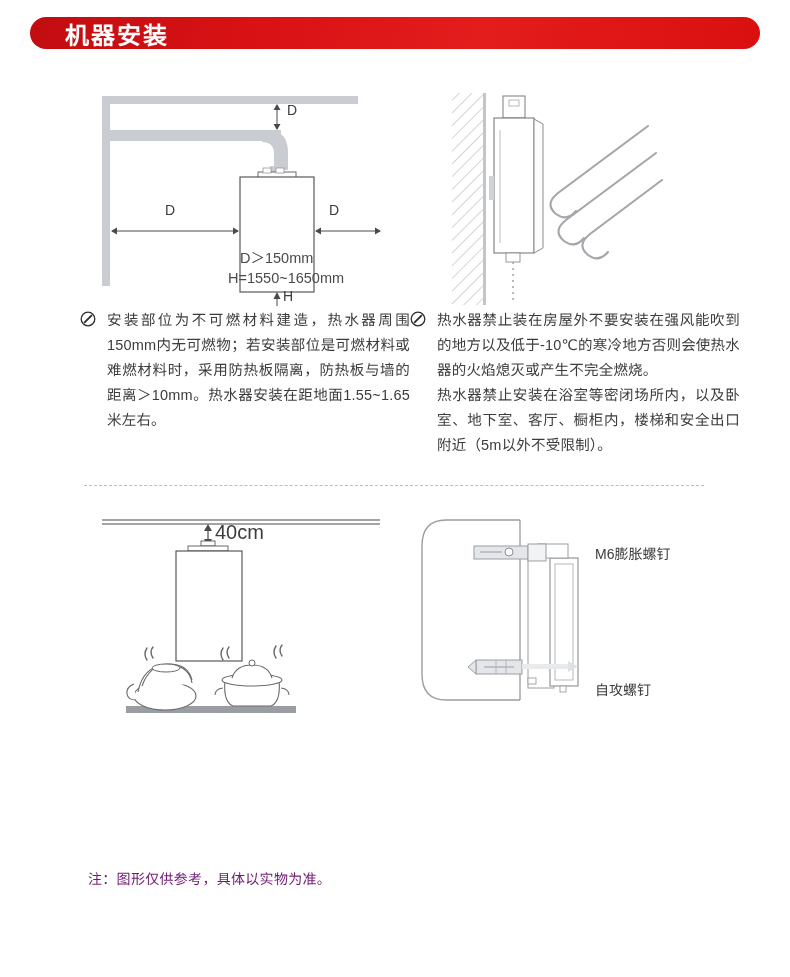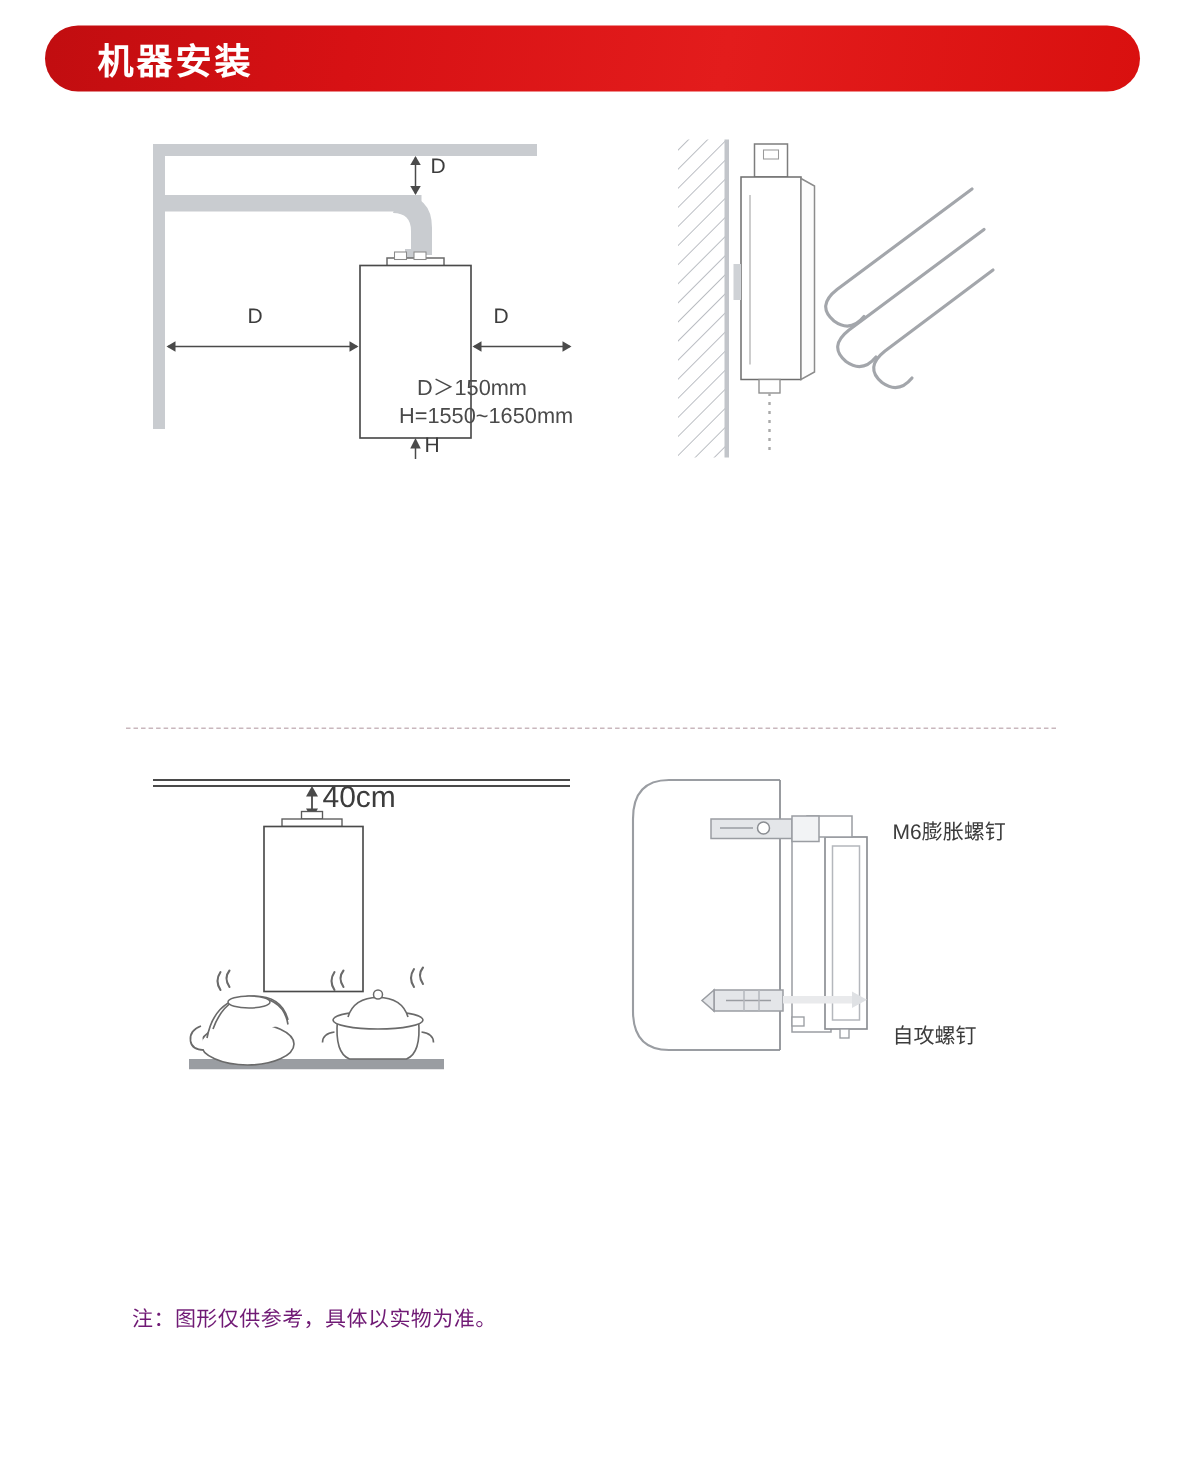--- a/index.html
+++ b/index.html
@@ -16,21 +16,21 @@
     color: #3a3a3a;
     overflow: hidden;
   }
 
   
   .header-banner {
     position: absolute;
     left: 30px;
     top: 17px;
     width: 730px;
-    height: 44px;
+    height: 32px;
     border-radius: 22px;
     background: linear-gradient(100deg, #c10d10 0%, #d71114 28%, #e31c1c 62%, #d9100f 100%);
     box-sizing: border-box;
     text-align: center;
   }
   .header-title {
     position: absolute;
     left: 35px;
     top: 50%;
     transform: translateY(-50%);
@@ -110,21 +110,20 @@
   
   .fig-label {
     position: absolute;
     font-size: 14px;
     color: #3c3c3c;
     white-space: nowrap;
   }
   .fig-label.mono-dim {
     font-size: 14.5px;
     color: #4a4a4a;
-    margin-left: 38px;
   }
 </style>
 </head>
 <body>
 
 <div class="header-banner">
   <div class="header-title">机器安装</div>
 </div>
 
 <div class="content">
@@ -167,20 +166,27 @@
         </svg>
 
         <div class="fig-label" style="left:207px; top:24px;">D</div>
         <div class="fig-label" style="left:85px; top:124px;">D</div>
         <div class="fig-label" style="left:249px; top:124px;">D</div>
         <div class="fig-label" style="left:203px; top:210px;">H</div>
         <div class="fig-label mono-dim" style="left:160px; top:168px;">D＞150mm</div>
         <div class="fig-label mono-dim" style="left:148px; top:192px;">H=1550~1650mm</div>
       </div>
 
+      <div class="caption">
+        <svg class="no-icon" viewBox="0 0 16 16">
+          <circle cx="8" cy="8" r="6.8" fill="none" stroke="#2e2e2e" stroke-width="1.3"></circle>
+          <line x1="4.1" y1="11.9" x2="11.9" y2="4.1" stroke="#2e2e2e" stroke-width="1.9"></line>
+        </svg>
+        <p>安装部位为不可燃材料建造，热水器周围150mm内无可燃物；若安装部位是可燃材料或难燃材料时，采用防热板隔离，防热板与墙的距离＞10mm。热水器安装在距地面1.55~1.65米左右。</p>
+      </div>
     </div>
 
     <div class="cell right">
       <div class="figure" style="height:230px;">
         <svg width="330" height="230" viewBox="0 0 330 230">
           <defs>
             <pattern id="wallHatch" width="9" height="9" patternTransform="rotate(45)" patternUnits="userSpaceOnUse">
               <line x1="0" y1="0" x2="0" y2="9" stroke="#b9bcc2" stroke-width="1.3"></line>
             </pattern>
           </defs>
@@ -198,20 +204,28 @@
 
           <rect x="96" y="175" width="14" height="9" fill="#ffffff" stroke="#8c8c8c" stroke-width="0.9"></rect>
           <line x1="103" y1="184" x2="103" y2="226" stroke="#a9a9a9" stroke-width="1.6" stroke-dasharray="2 4"></line>
 
           <path d="M238 48 L148 115 q-14 11 -2 21 q11 8 20 -3" fill="none" stroke="#a3a6ab" stroke-width="2.1" stroke-linecap="round"></path>
           <path d="M246 75 L156 142 q-14 11 -2 21 q11 8 20 -3" fill="none" stroke="#a3a6ab" stroke-width="2.1" stroke-linecap="round"></path>
           <path d="M252 102 L180 156 q-14 11 -2 21 q11 8 20 -3" fill="none" stroke="#a3a6ab" stroke-width="2.1" stroke-linecap="round"></path>
         </svg>
       </div>
 
+      <div class="caption">
+        <svg class="no-icon" viewBox="0 0 16 16">
+          <circle cx="8" cy="8" r="6.8" fill="none" stroke="#2e2e2e" stroke-width="1.3"></circle>
+          <line x1="4.1" y1="11.9" x2="11.9" y2="4.1" stroke="#2e2e2e" stroke-width="1.9"></line>
+        </svg>
+        <p style="white-space:pre-line;">热水器禁止装在房屋外不要安装在强风能吹到的地方以及低于-10℃的寒冷地方否则会使热水器的火焰熄灭或产生不完全燃烧。
+热水器禁止安装在浴室等密闭场所内，以及卧室、地下室、客厅、橱柜内，楼梯和安全出口附近（5m以外不受限制）。</p>
+      </div>
     </div>
   </div>
 
   <div class="divider"></div>
 
   <div class="row" style="position:absolute; top:430px; height:420px;">
 
     <div class="cell left">
       <div class="figure" style="height:205px;">
         <svg width="330" height="205" viewBox="0 0 330 205">

